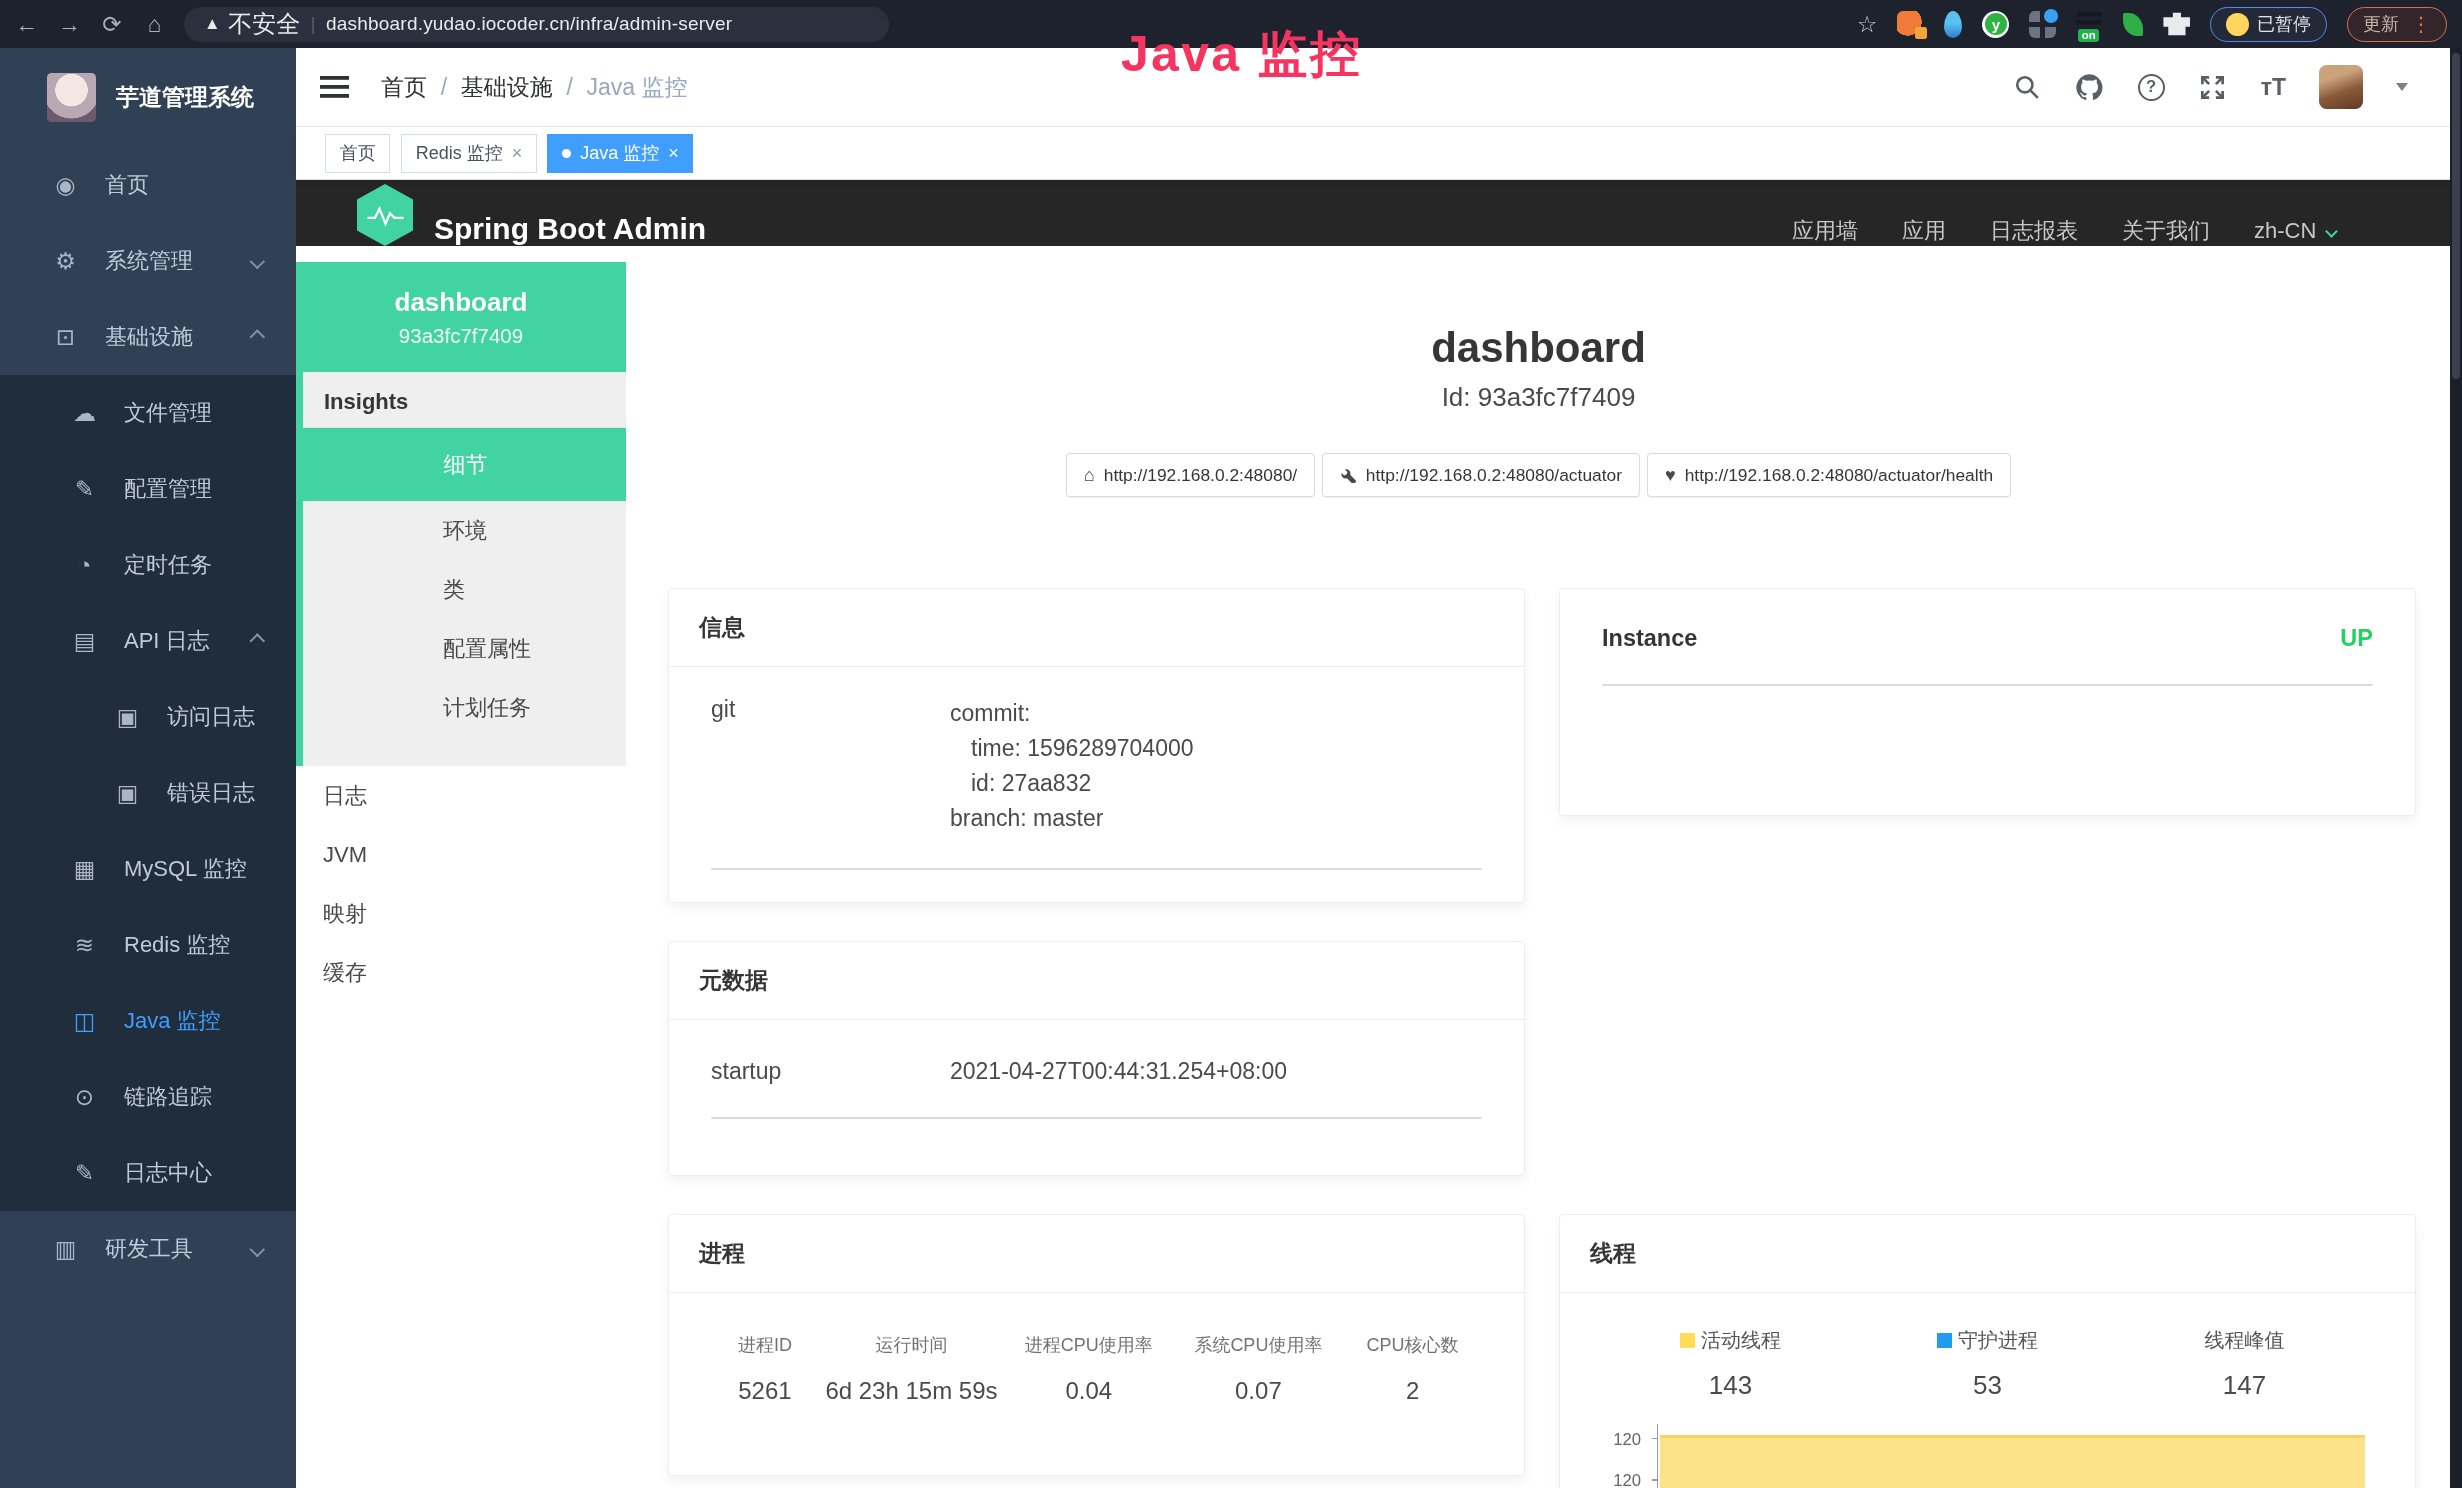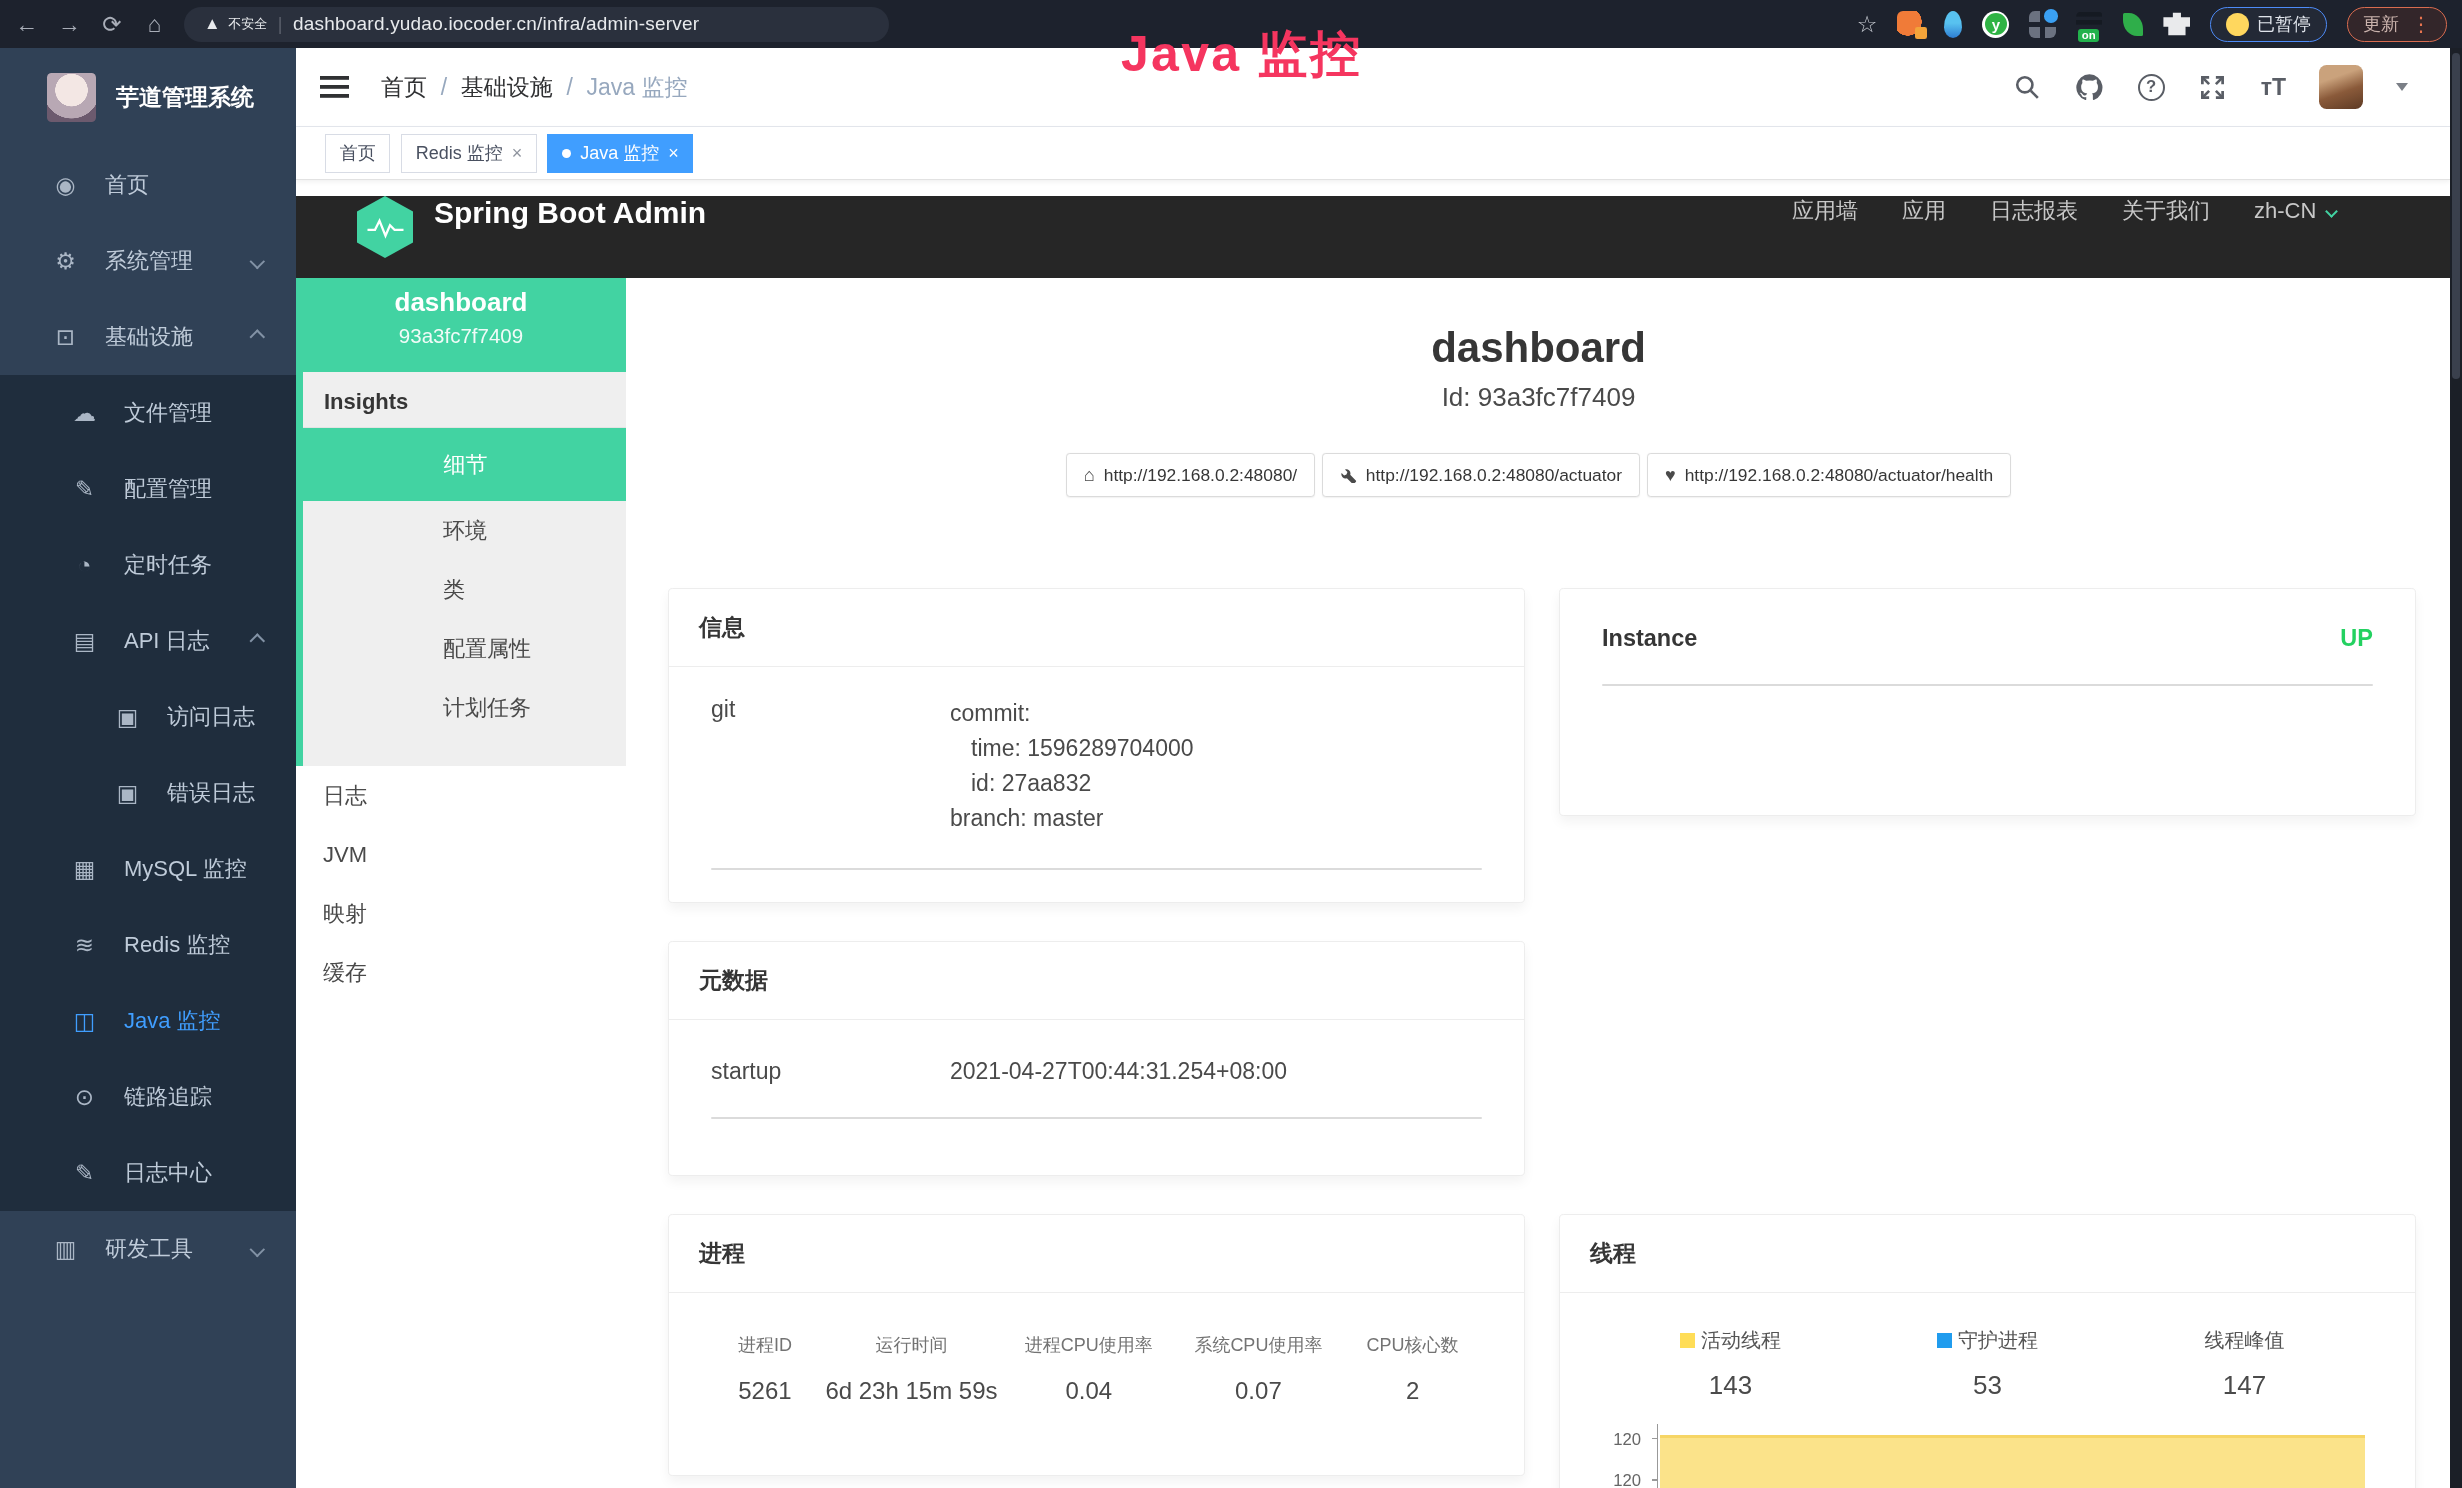--- a/index.html
+++ b/index.html
@@ -5,21 +5,21 @@
   * { margin:0; padding:0; box-sizing:border-box; }
   html,body { background:#000; }
   body { font-family:"Liberation Sans","DejaVu Sans",sans-serif; }
   .stage { position:relative; width:2462px; height:1489px; overflow:hidden; background:#fff; }
 
   
   .chrome { position:absolute; left:0; top:0; width:2462px; height:48px; background:#1d222d; display:flex; align-items:center; z-index:40; }
   .chrome .navbtn { color:#a9aeb8; font-size:23px; width:32px; text-align:center; margin-left:10.6px; }
   .urlpill { margin-left:13.7px; height:35px; width:705px; background:#2a303d; border-radius:17.4px; display:flex; align-items:center; padding:0 20px; }
   .urlpill .warn { color:#e8eaed; font-size:16.7px; margin-right:7.6px; }
-  .urlpill .sec { color:#e8eaed; font-size:13px; }
+  .urlpill .sec { color:#e8eaed; font-size:24px; }
   .urlpill .sep { color:#5c616c; margin:0 10.6px; font-size:18px; }
   .urlpill .url { color:#e8eaed; font-size:19px; letter-spacing:0.2px; white-space:nowrap; }
   .chrome .right { margin-left:auto; display:flex; align-items:center; gap:20px; padding-right:15px; }
   .star { color:#c7cbd2; font-size:23px; }
   .ext { width:27px; height:27px; border-radius:6px; position:relative; }
   .ext.orange { background:radial-gradient(circle at 40% 40%, #f07b38 60%, transparent 61%); }
   .ext.orange::after { content:""; position:absolute; right:-3px; bottom:-1.5px; width:12px; height:12px; background:#f3a43a; border-radius:2.3px; }
   .ext.pin { background:linear-gradient(180deg,#58c2f0 45%, #2d7dd2 100%); border-radius:50% 50% 50% 50%/60% 60% 40% 40%; width:18px; }
   .ext.ycir { background:#fff; border-radius:50%; }
   .ext.ycir::after { content:"y"; position:absolute; inset:2.3px; background:#2fb344; border-radius:50%; color:#fff; font-size:15px; text-align:center; line-height:23px; font-weight:bold; }
@@ -70,21 +70,21 @@
 
   
   .tagsbar { position:absolute; left:296px; top:127px; width:2154px; height:53px; background:#fff; border-bottom:0.8px solid #e2e2e2; box-shadow:0 1.5px 4.6px rgba(0,0,0,.06); display:flex; align-items:center; gap:10.6px; padding-left:29px; z-index:6; }
   .tag { height:39px; border:0.8px solid #d8dce5; background:#fff; color:#495060; font-size:18px; display:flex; align-items:center; padding:0 13.7px; gap:9px; }
   .tag .x { color:#8f949e; font-size:18px; }
   .tag.active { background:#409eff; border-color:#409eff; color:#fff; }
   .tag.active .x { color:#fff; }
   .tag .dot { width:9px; height:9px; border-radius:50%; background:#fff; }
 
   
-  .sba-header { position:absolute; left:296px; top:196px; width:2154px; height:82px; background:#262626; display:flex; align-items:flex-start; z-index:5; }
+  .sba-header { position:absolute; left:296px; top:164px; width:2154px; height:82px; background:#262626; display:flex; align-items:flex-end; z-index:5; }
   .sba-logo { margin-left:61px; width:56px; height:62px; background:#42d3a2; clip-path:polygon(50% 0,100% 25%,100% 75%,50% 100%,0 75%,0 25%); display:flex; align-items:center; justify-content:center; }
   .sba-brand { color:#fff; font-size:30px; font-weight:bold; margin-left:21px; }
   .sba-header .right { margin-left:auto; display:flex; align-items:center; gap:44px; padding-right:114px; }
   .sba-menu-item { color:#c8c8c8; font-size:22px; }
   .sba-locale { color:#c8c8c8; font-size:22px; display:flex; align-items:center; gap:10.6px; }
   .chev.green { border-color:#42d3a2; width:9px; height:9px; }
 
   
   .sba-nav { position:absolute; left:296px; top:262px; width:330px; height:1227px; background:#fff; z-index:4; }
   .sba-appblock { height:110px; background:#42d3a2; color:#fff; display:flex; flex-direction:column; align-items:center; justify-content:center; gap:6px; }

